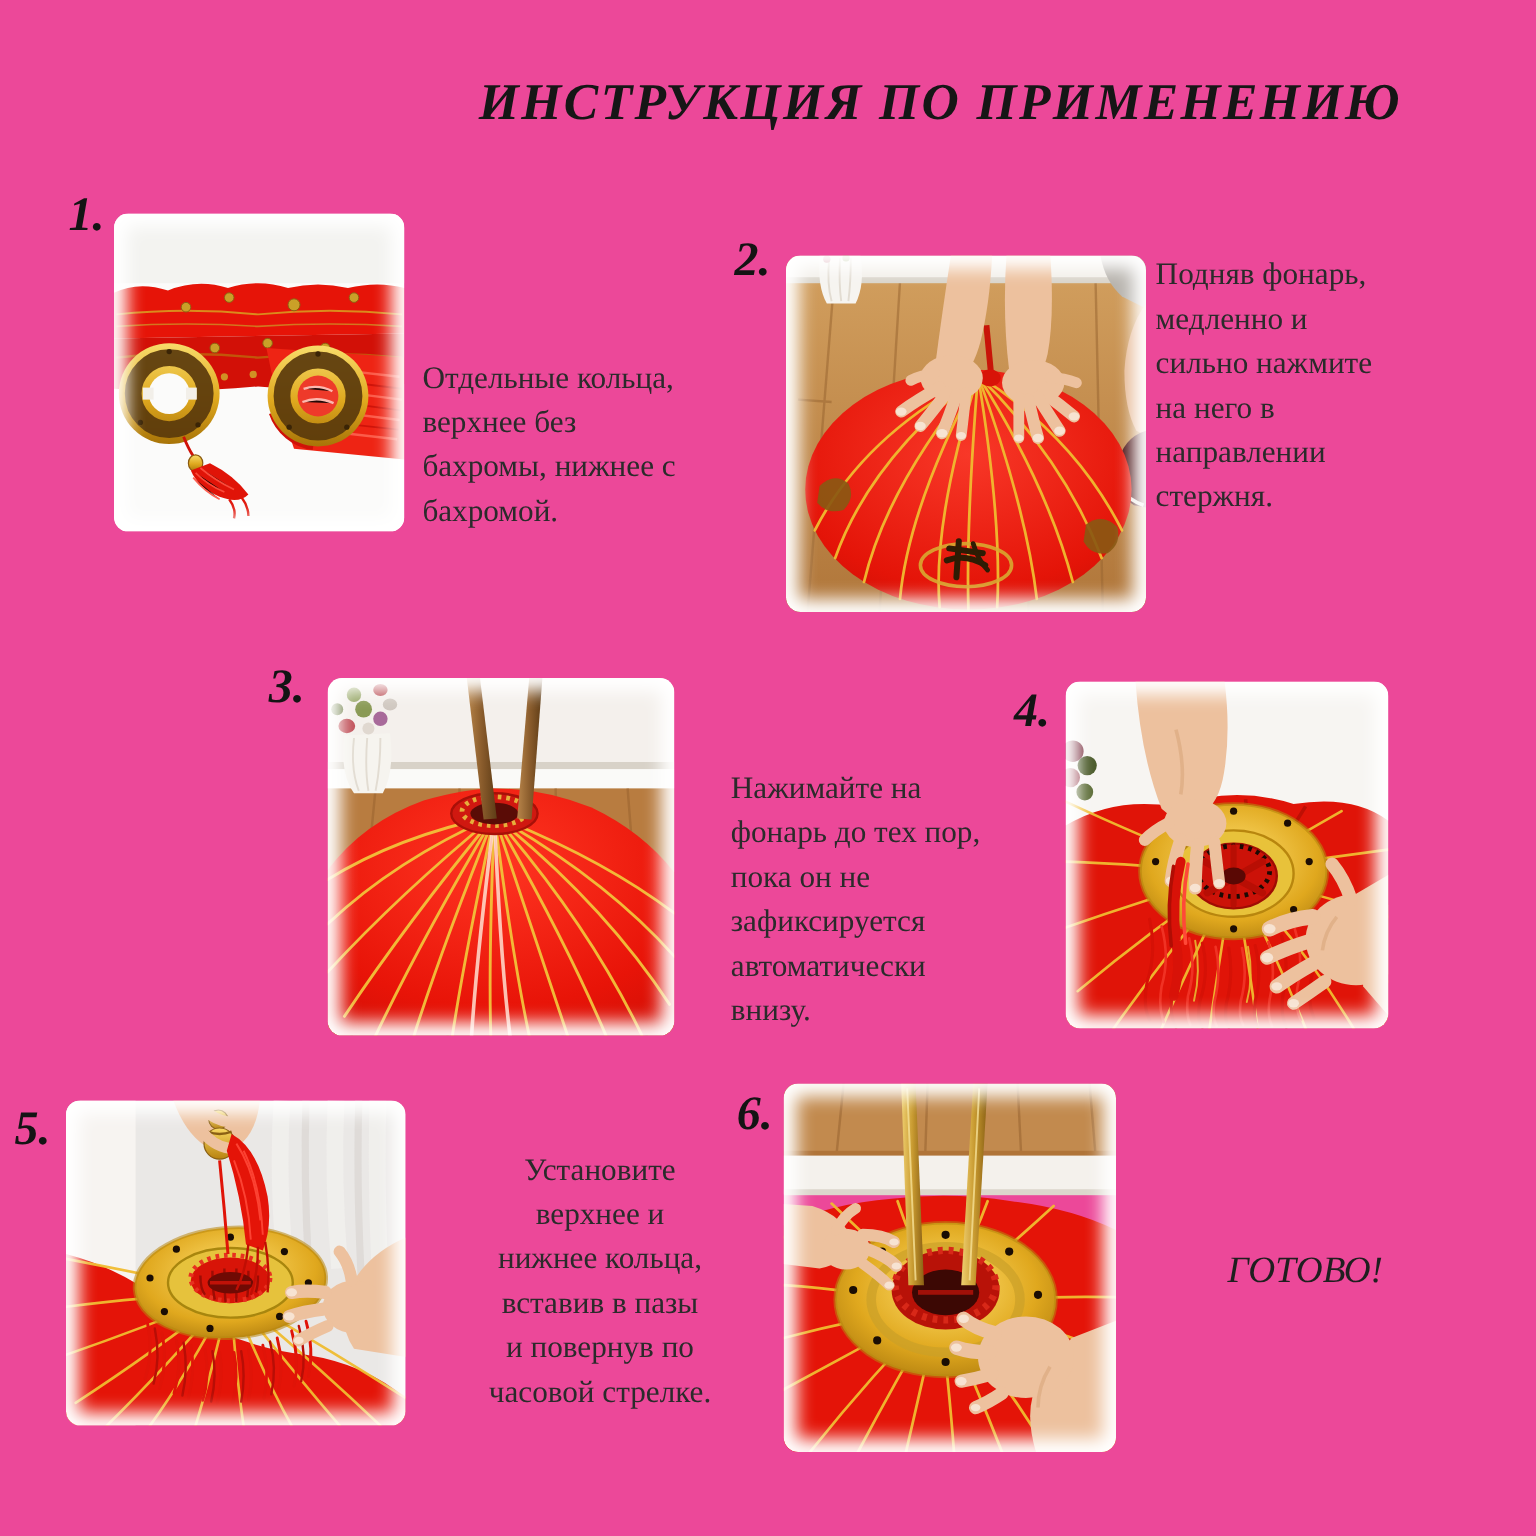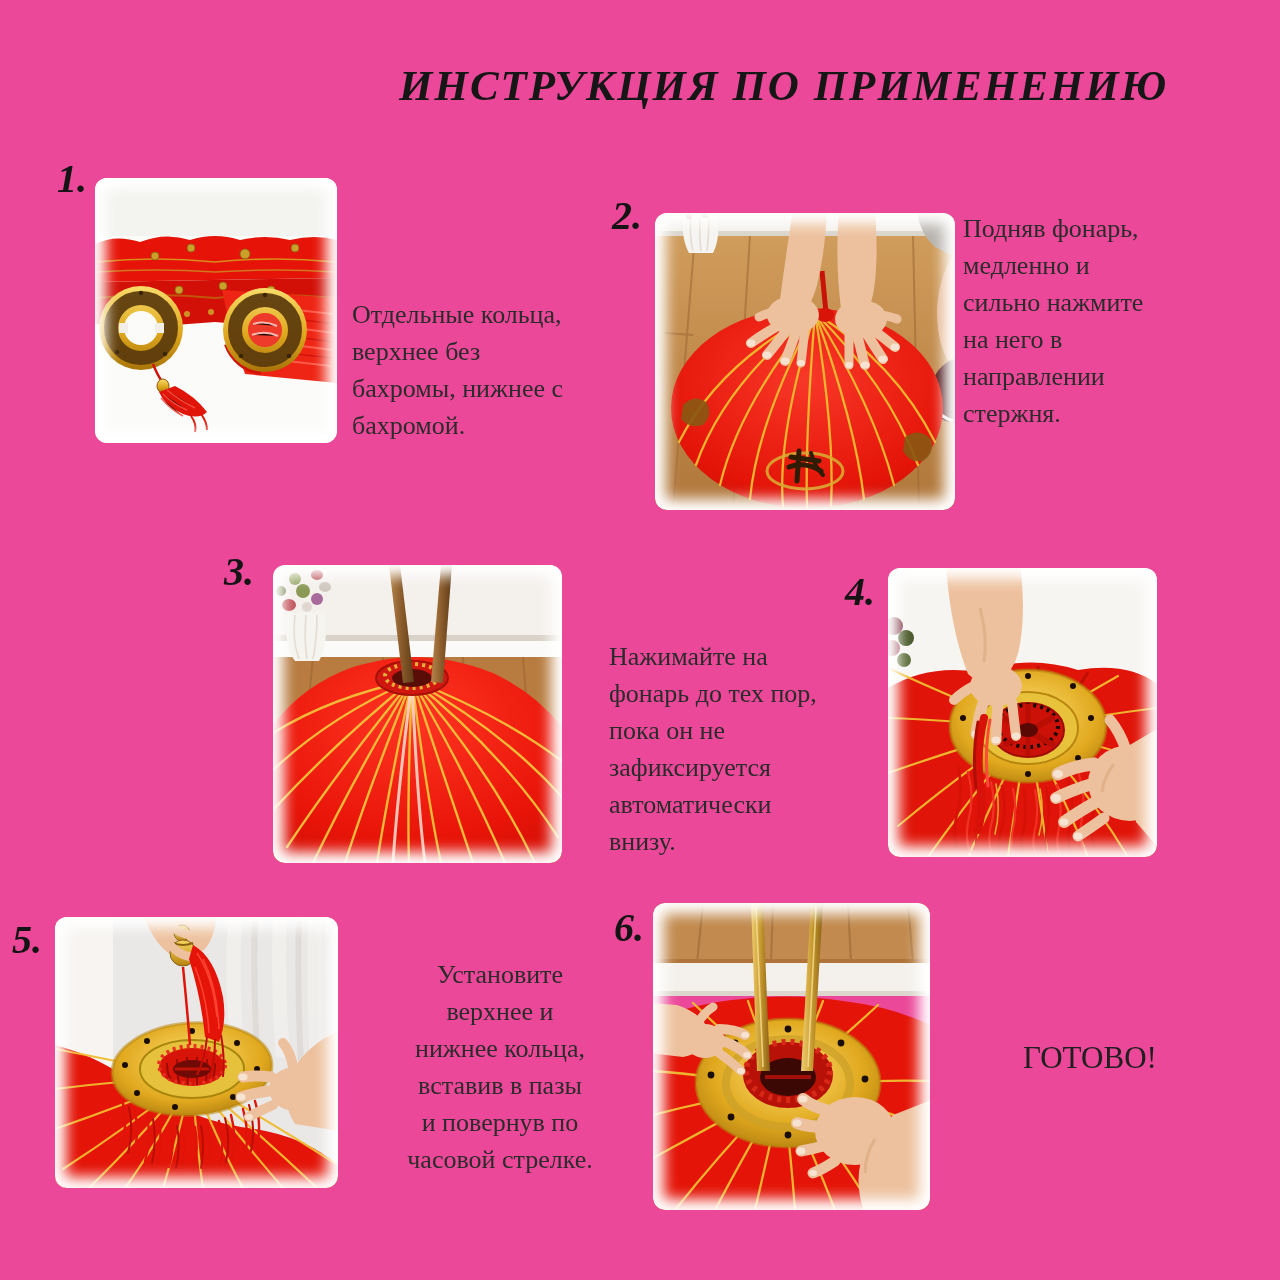--- a/index.html
+++ b/index.html
@@ -3,21 +3,21 @@
 <meta charset="utf-8">
 <style>
   html,body{margin:0;padding:0;background:#ffffff;}
   #canvas{position:relative;width:1280px;height:1280px;background:#ec4899;overflow:hidden;
           font-family:"Liberation Serif","DejaVu Serif",serif;}
   .title{position:absolute;font-style:italic;font-weight:700;font-size:43px;letter-spacing:2px;
          color:#161616;white-space:nowrap;}
   .stepnum{position:absolute;font-style:italic;font-weight:700;font-size:40px;color:#141414;}
   .caption{position:absolute;font-size:26px;line-height:37px;color:#2b2b2b;
            white-space:pre-line;}
-  .result{position:absolute;font-size:31px;color:#1f1f1f;white-space:nowrap;}
+  .result{position:absolute;font-style:italic;font-size:31px;color:#1f1f1f;white-space:nowrap;}
   .photo{position:absolute;border-radius:12px;overflow:hidden;}
   .photo svg{display:block;}
   .feather{position:absolute;inset:0;border-radius:12px;pointer-events:none;
            box-shadow:inset 0 0 14px 11px #ffffff;}
 </style>
 </head>
 <body>
 
 <div id="canvas">
 

